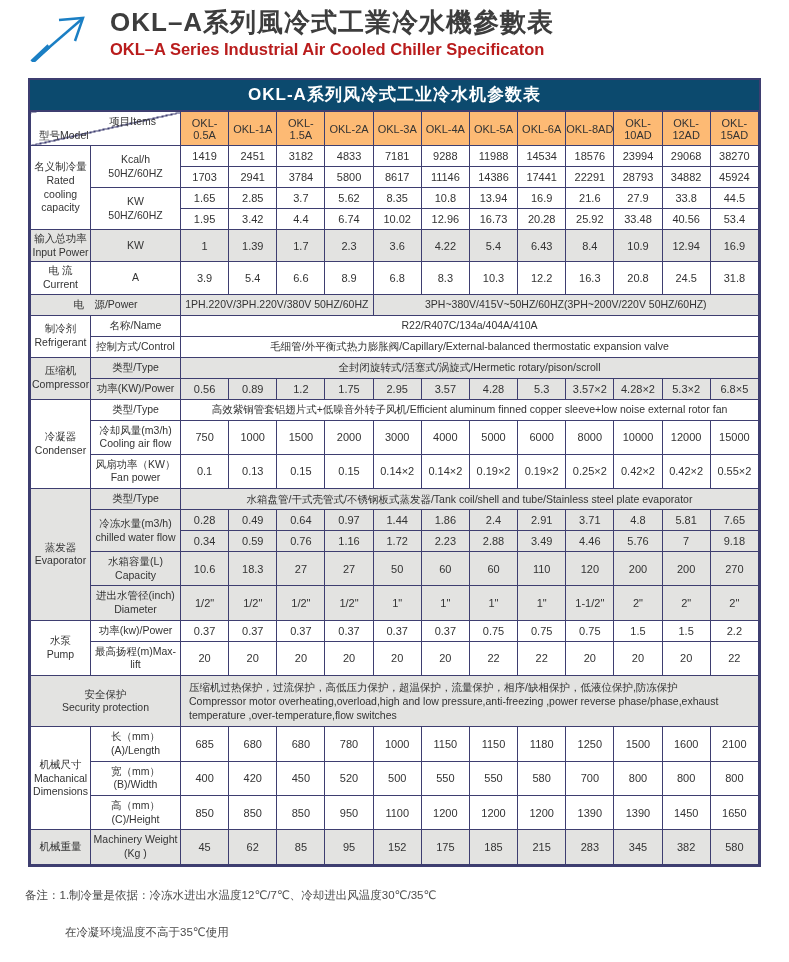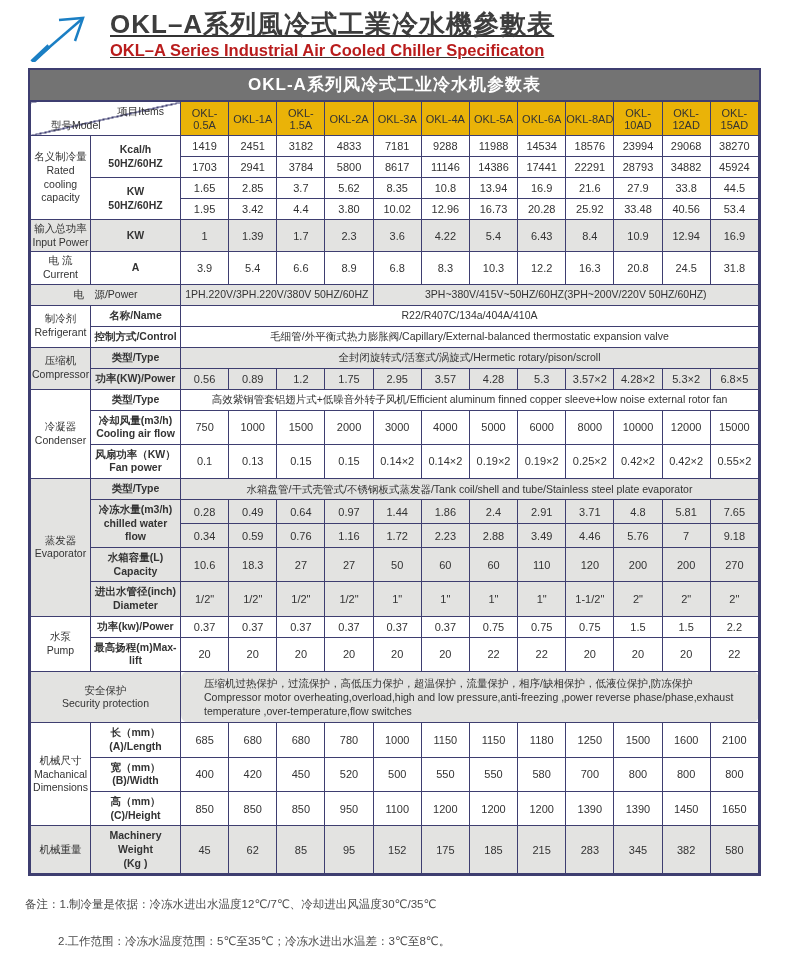--- a/index.html
+++ b/index.html
@@ -5,52 +5,52 @@
   * { box-sizing: border-box; margin: 0; padding: 0; }
   html,body { width: 789px; background: #ffffff; }
   body {
     height: 962px;
     overflow: hidden;
     font-family: "Liberation Sans", "DejaVu Sans", sans-serif;
     color: #333;
   }
 
   
-  .page-header { display: flex; align-items: center; margin: 8px 0 6px 28px; text-decoration: underline; }
+  .page-header { display: flex; align-items: flex-start; margin: 8px 0 16px 28px; }
   .logo { width: 72px; height: 52px; flex: 0 0 72px; margin-top: 2px; }
   .titles { margin-left: 10px; }
   .title-cn { font-size: 26px; font-weight: bold; color: #3d3d3d; letter-spacing: 1px; line-height: 1.15; }
   .title-en { font-size: 16.5px; font-weight: bold; color: #b91c1c; margin-top: 2px; }
 
   
   .table-wrap { margin: 4px 28px 0 28px; border: 2px solid #3e3e70; }
   .table-title {
-    background: #737373; color: #fff; text-align: center;
+    background: #0c4a6e; color: #fff; text-align: center;
     font-size: 17px; font-weight: bold; padding: 3px 0 4px 0;
     border-bottom: 1px solid #3e3e70; letter-spacing: 1px;
   }
   table { width: 100%; border-collapse: collapse; table-layout: fixed; }
   th, td { border: 1px solid #3e3e70; font-weight: normal; }
-  thead th { background: #eab308; font-size: 11px; height: 34px; padding: 2px 0; }
+  thead th { background: #fdba74; font-size: 11px; height: 34px; padding: 2px 0; }
   col.c-cat { width: 60px; } col.c-item { width: 90px; }
 
   .corner { position: relative; background:
     linear-gradient(to bottom right,
       transparent calc(50% - 0.7px), #3e3e70 calc(50% - 0.7px),
       #3e3e70 calc(50% + 0.7px), transparent calc(50% + 0.7px)); }
-  .corner .lbl-model { position: absolute; left: 20px; bottom: 2px; font-size: 10.5px; }
-  .corner .lbl-items { position: absolute; right: 16px; top: 3px; font-size: 10.5px; }
+  .corner .lbl-model { position: absolute; left: 8px; bottom: 2px; font-size: 10.5px; }
+  .corner .lbl-items { position: absolute; right: 24px; top: 3px; font-size: 10.5px; }
 
   td { font-size: 10.5px; text-align: center; vertical-align: middle; padding: 2px 1px; background: #fff; }
   tr.shaded td { background: #e3e3e1; }
   td.cat { font-size: 10.5px; line-height: 1.3; }
-  td.item { font-size: 10.5px; line-height: 1.3; padding: 3px 1px; font-weight: bold; }
+  td.item { font-size: 10.5px; line-height: 1.3; padding: 3px 1px; }
   td.val { font-size: 11px; height: 21px; }
   td.span { font-size: 10.5px; }
-  td.left { text-align: left; padding: 4px 23px; line-height: 1.45; border-radius: 8px; }
+  td.left { text-align: left; padding: 4px 8px; line-height: 1.45; }
   td.val div { line-height: 1.35; }
 
   
   .notes { margin: 14px 20px 0 25px; }
   .note { font-size: 11.5px; color: #4a4a4a; line-height: 1.5; margin-top: 20px; }
   .notes-cn .ind1 { padding-left: 33px; }
   .notes-cn .ind2 { padding-left: 40px; }
 </style>
 </head>
 <body>
@@ -162,21 +162,21 @@
             <td class="val">16.9</td>
             <td class="val">21.6</td>
             <td class="val">27.9</td>
             <td class="val">33.8</td>
             <td class="val">44.5</td>
           </tr>
           <tr>
             <td class="val">1.95</td>
             <td class="val">3.42</td>
             <td class="val">4.4</td>
-            <td class="val">3.80</td>
+            <td class="val">6.74</td>
             <td class="val">10.02</td>
             <td class="val">12.96</td>
             <td class="val">16.73</td>
             <td class="val">20.28</td>
             <td class="val">25.92</td>
             <td class="val">33.48</td>
             <td class="val">40.56</td>
             <td class="val">53.4</td>
           </tr>
           <tr class="shaded">
@@ -533,19 +533,18 @@
             <td class="val">345</td>
             <td class="val">382</td>
             <td class="val">580</td>
           </tr>
         </tbody>
     </table>
   </div>
 
   <div class="notes notes-cn" id="notes-cn">
       <div class="note ind0">备注：1.制冷量是依据：冷冻水进出水温度12℃/7℃、冷却进出风温度30℃/35℃</div>
-      <div class="note ind1">2.工作范围：冷冻水温度范围：5℃至35℃；冷冻水进出水温差：3℃至8℃。</div>
       <div class="note ind2">在冷凝环境温度不高于35℃使用</div>
       <div class="note ind2">以上机型可根据客户要求来量身生产定做。</div>
       <div class="note ind0">型号说明：A:代表风冷型，D:代表两台压缩机，T：代表三台压缩机，F：代表四台压缩机。</div>
     </div>
 
 </div>
 
 </body></html>

